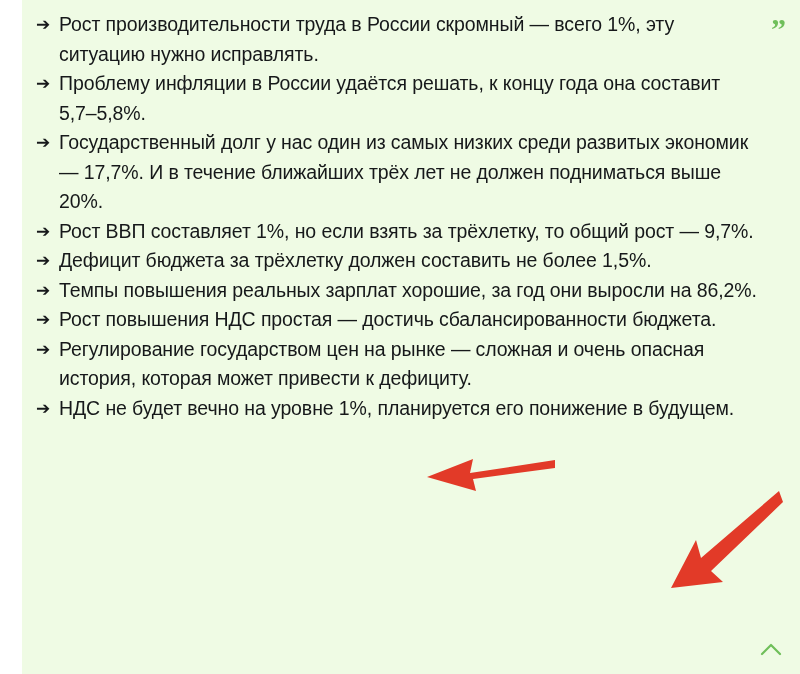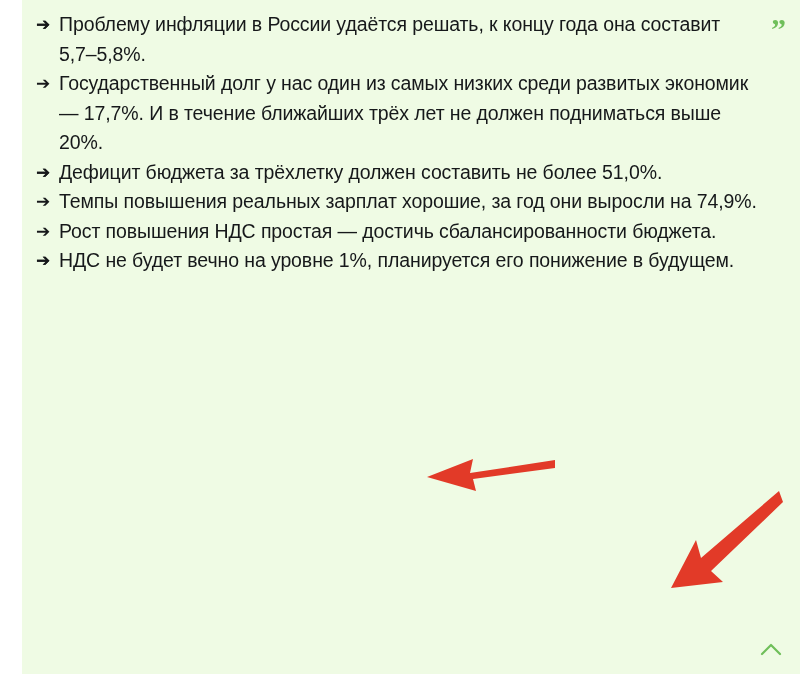--- a/index.html
+++ b/index.html
@@ -98,46 +98,49 @@
 
 <div class="bubble-left-edge"></div>
 
 <div class="message-bubble">
 
   <div class="quote-mark">”</div>
 
   <ul class="bullet-list">
     <li class="bullet-item">
       <span class="arrow-glyph">➔</span>
+      <span>Рост производительности труда в России скромный — всего 1%, эту ситуацию нужно исправлять.</span>
     </li>
     <li class="bullet-item">
       <span class="arrow-glyph">➔</span>
       <span>Проблему инфляции в России удаётся решать, к концу года она составит 5,7–5,8%.</span>
     </li>
     <li class="bullet-item">
       <span class="arrow-glyph">➔</span>
       <span>Государственный долг у нас один из самых низких среди развитых экономик — 17,7%. И в течение ближайших трёх лет не должен подниматься выше 20%.</span>
     </li>
     <li class="bullet-item">
       <span class="arrow-glyph">➔</span>
+      <span>Рост ВВП составляет 1%, но если взять за трёхлетку, то общий рост — 9,7%.</span>
     </li>
     <li class="bullet-item">
       <span class="arrow-glyph">➔</span>
-      <span>Дефицит бюджета за трёхлетку должен составить не более 51,0%.</span>
+      <span>Дефицит бюджета за трёхлетку должен составить не более 1,5%.</span>
     </li>
     <li class="bullet-item">
       <span class="arrow-glyph">➔</span>
-      <span>Темпы повышения реальных зарплат хорошие, за год они выросли на 74,9%.</span>
+      <span>Темпы повышения реальных зарплат хорошие, за год они выросли на 86,2%.</span>
     </li>
     <li class="bullet-item">
       <span class="arrow-glyph">➔</span>
       <span>Рост повышения НДС простая — достичь сбалансированности бюджета.</span>
     </li>
     <li class="bullet-item">
       <span class="arrow-glyph">➔</span>
+      <span>Регулирование государством цен на рынке — сложная и очень опасная история, которая может привести к дефициту.</span>
     </li>
     <li class="bullet-item">
       <span class="arrow-glyph">➔</span>
       <span>НДС не будет вечно на уровне 1%, планируется его понижение в будущем.</span>
     </li>
   </ul>
 
   <div class="collapse-chevron">
     <svg width="22" height="14" viewBox="0 0 22 14" fill="none">
       <path d="M2 12 L11 3 L20 12" stroke="#6fbf5a" stroke-width="2.2" stroke-linecap="round" stroke-linejoin="round"></path>

